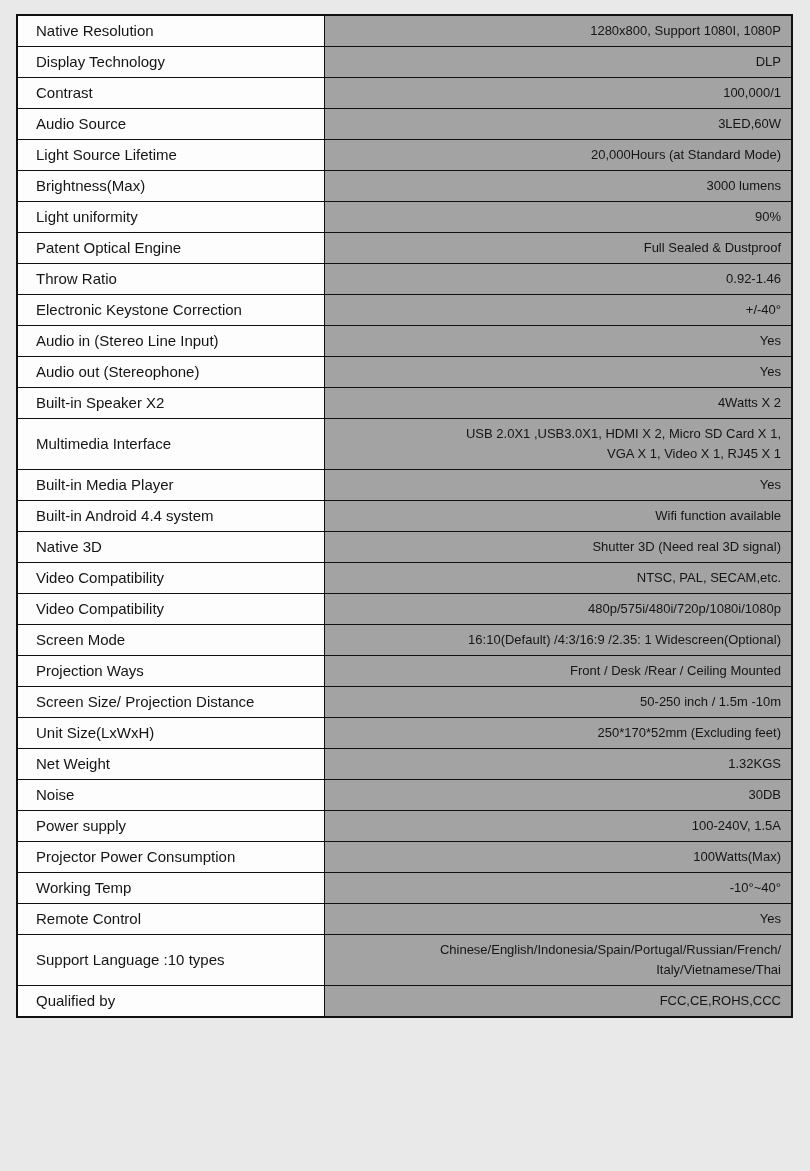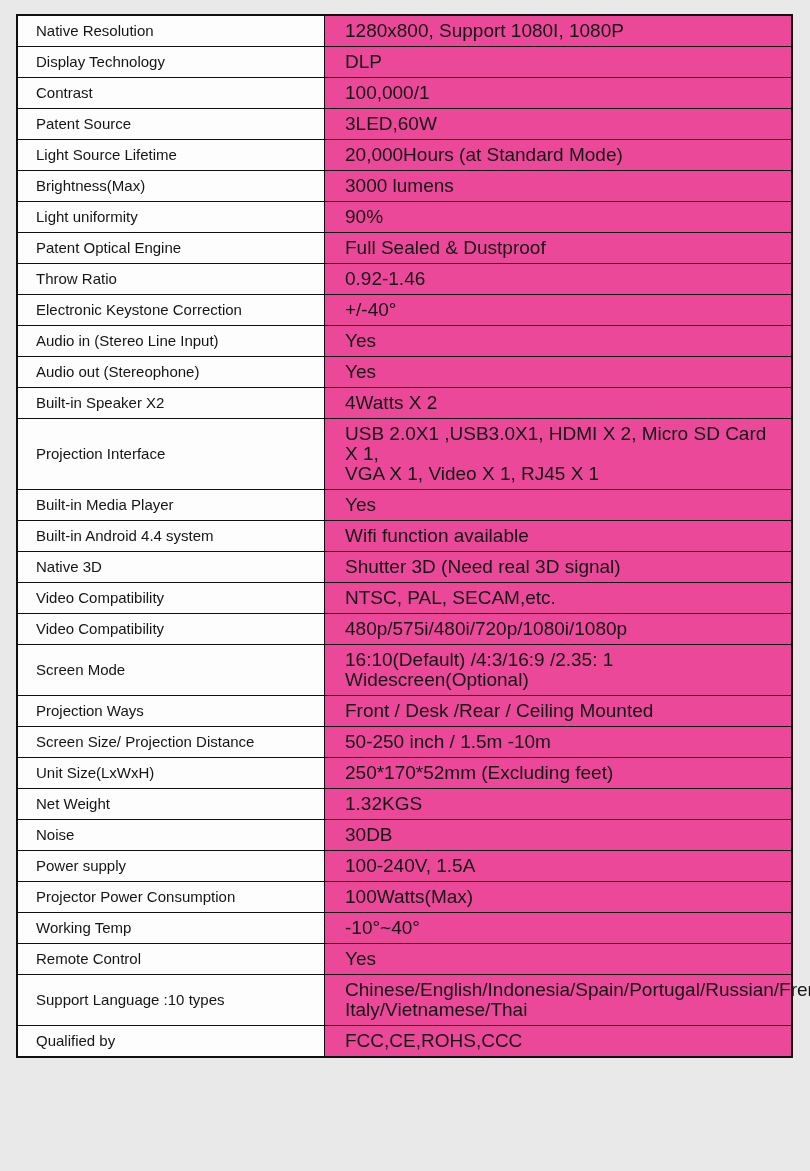--- a/index.html
+++ b/index.html
@@ -34,25 +34,26 @@
   td.label-cell {
     width: 280px;
     padding: 5px 8px 5px 18px;
     font-size: 15px;
     line-height: 20px;
     vertical-align: middle;
     background: #fdfdfd;
   }
   td.value-cell {
     padding: 5px 10px 5px 20px;
-    font-size: 19px;
+    font-size: 13px;
     line-height: 20px;
     vertical-align: middle;
-    background: #ec4899;
+    background: #a3a3a3;
     white-space: pre-line;
+    text-align: right;
   }
 </style>
 </head>
 <body>
 
 <div class="page">
   <table class="spec-table">
     <tbody id="spec-body">
         <tr>
           <td class="label-cell">Native Resolution</td>
@@ -60,21 +61,21 @@
         </tr>
         <tr>
           <td class="label-cell">Display Technology</td>
           <td class="value-cell">DLP</td>
         </tr>
         <tr>
           <td class="label-cell">Contrast</td>
           <td class="value-cell">100,000/1</td>
         </tr>
         <tr>
-          <td class="label-cell">Patent Source</td>
+          <td class="label-cell">Audio Source</td>
           <td class="value-cell">3LED,60W</td>
         </tr>
         <tr>
           <td class="label-cell">Light Source Lifetime</td>
           <td class="value-cell">20,000Hours (at Standard Mode)</td>
         </tr>
         <tr>
           <td class="label-cell">Brightness(Max)</td>
           <td class="value-cell">3000 lumens</td>
         </tr>
@@ -100,21 +101,21 @@
         </tr>
         <tr>
           <td class="label-cell">Audio out (Stereophone)</td>
           <td class="value-cell">Yes</td>
         </tr>
         <tr>
           <td class="label-cell">Built-in Speaker  X2</td>
           <td class="value-cell">4Watts X 2</td>
         </tr>
         <tr>
-          <td class="label-cell">Projection Interface</td>
+          <td class="label-cell">Multimedia Interface</td>
           <td class="value-cell">USB 2.0X1 ,USB3.0X1, HDMI X 2,  Micro SD Card X 1,
 VGA X 1,  Video X 1, RJ45 X 1</td>
         </tr>
         <tr>
           <td class="label-cell">Built-in Media Player</td>
           <td class="value-cell">Yes</td>
         </tr>
         <tr>
           <td class="label-cell">Built-in Android 4.4 system</td>
           <td class="value-cell">Wifi function available</td>

